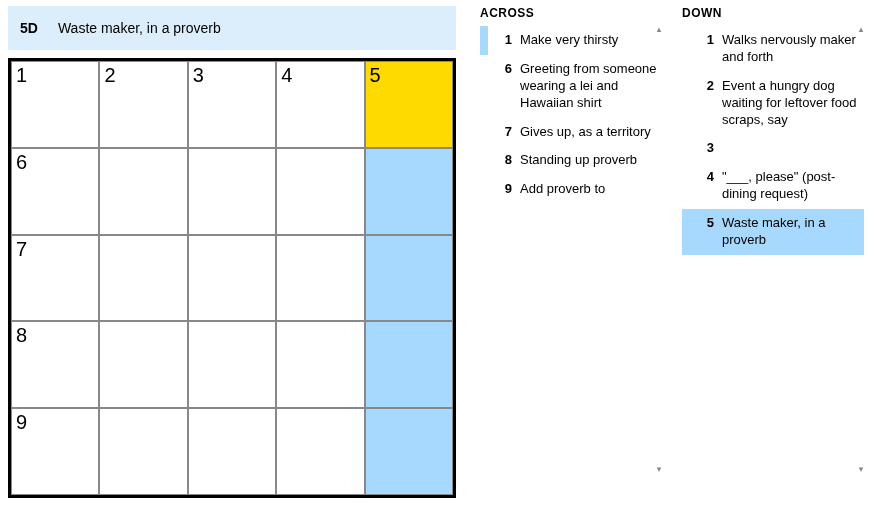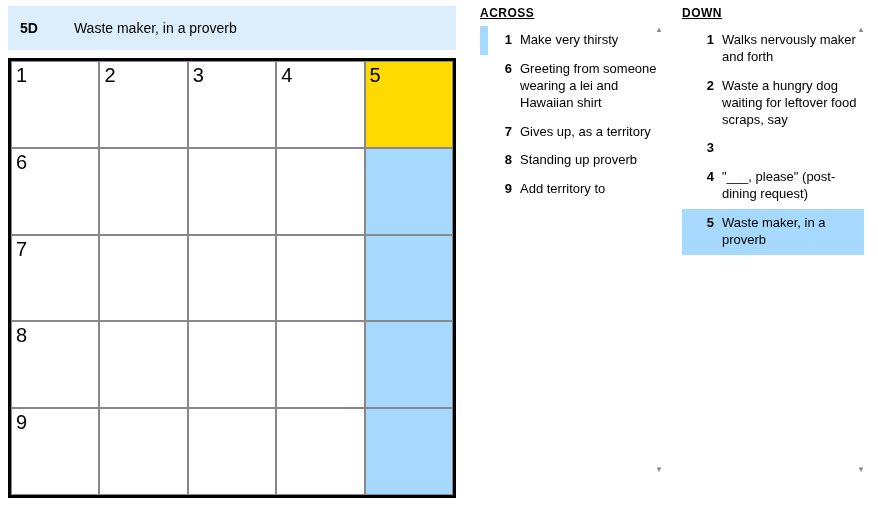--- a/index.html
+++ b/index.html
@@ -15,21 +15,20 @@
     position: absolute;
     left: 8px;
     top: 6px;
     width: 448px;
     height: 44px;
     background: #dceefb;
     display: flex;
     align-items: center;
     padding-left: 12px;
     font-size: 14px;
-    gap: 16px;
   }
   .clue-bar .num {
     font-weight: bold;
     margin-right: 20px;
   }
   .grid {
     position: absolute;
     left: 8px;
     top: 58px;
     width: 448px;
@@ -66,21 +65,20 @@
   .col {
     width: 184px;
     position: relative;
   }
   .col h3 {
     font-size: 12px;
     font-weight: bold;
     letter-spacing: 0.5px;
     margin-bottom: 6px;
     font-family: Arial, sans-serif;
-    text-decoration: underline;
   }
   .cluelist {
     height: 448px;
     overflow-y: auto;
     padding-right: 2px;
   }
   .clue-item {
     display: flex;
     padding: 6px 4px 6px 6px;
     font-size: 13px;
@@ -181,36 +179,36 @@
         <div class="clue-item">
           <span class="ci-num">7</span>
           <span class="ci-text">Gives up, as a territory</span>
         </div>
         <div class="clue-item">
           <span class="ci-num">8</span>
           <span class="ci-text">Standing up proverb</span>
         </div>
         <div class="clue-item">
           <span class="ci-num">9</span>
-          <span class="ci-text">Add territory to</span>
+          <span class="ci-text">Add proverb to</span>
         </div>
       </div>
     <span class="scroll-arrow" style="bottom:0">▾</span>
   </div>
   <div class="col">
     <h3>DOWN</h3>
     <span class="scroll-arrow" style="top:18px">▴</span>
     <div class="cluelist" id="down-list">
         <div class="clue-item">
           <span class="ci-num">1</span>
           <span class="ci-text">Walks nervously maker and forth</span>
         </div>
         <div class="clue-item">
           <span class="ci-num">2</span>
-          <span class="ci-text">Waste a hungry dog waiting for leftover food scraps, say</span>
+          <span class="ci-text">Event a hungry dog waiting for leftover food scraps, say</span>
         </div>
         <div class="clue-item">
           <span class="ci-num">3</span>
         </div>
         <div class="clue-item">
           <span class="ci-num">4</span>
           <span class="ci-text">"___, please" (post-dining request)</span>
         </div>
         <div class="clue-item active-full">
           <span class="ci-num">5</span>

